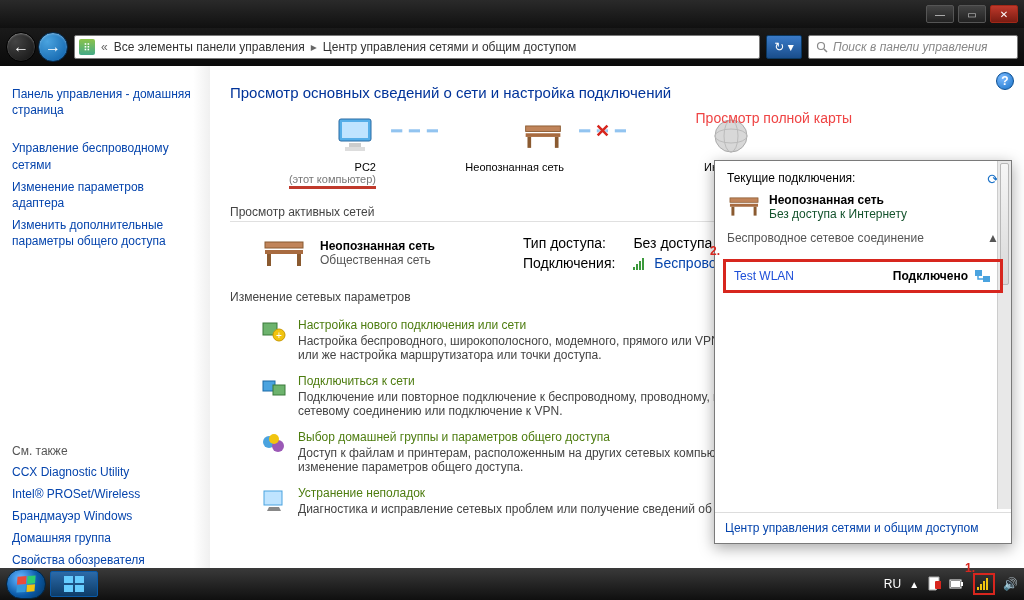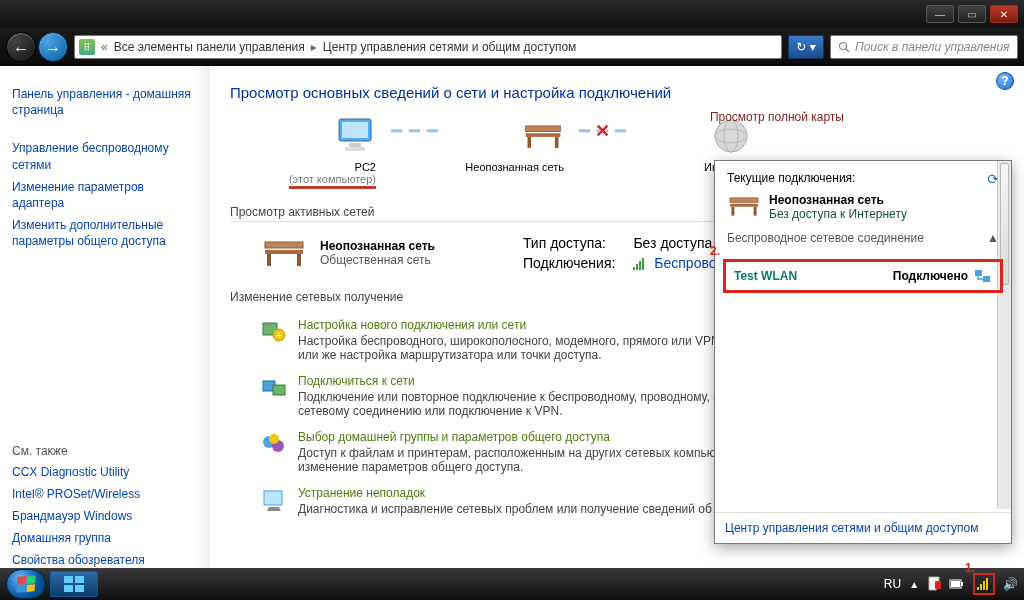--- a/index.html
+++ b/index.html
@@ -36,21 +36,21 @@
     flex:1; height:24px; background:#fff; border:1px solid #7a7a7a; border-radius:2px;
     display:flex; align-items:center; padding:0 4px; gap:6px; color:#333;
   }
   .address .aicon {
     width:16px; height:16px; background: linear-gradient(#8bc34a,#4a8); border-radius:2px;
     display:flex; align-items:center; justify-content:center; color:#fff; font-size:10px;
   }
   .address .sep { color:#666; }
   .refresh-split { width:36px; height:24px; background:linear-gradient(#3a7bc8,#1a4e8c); border:1px solid #0a3760; border-radius:2px; display:flex; align-items:center; justify-content:center; color:#fff; font-size:12px;}
   .searchbox {
-    width:188px; height:24px; background:#fff; border:1px solid #7a7a7a; border-radius:2px;
+    width:210px; height:24px; background:#fff; border:1px solid #7a7a7a; border-radius:2px;
     display:flex; align-items:center; padding:0 6px; color:#888; font-style:italic;
   }
   .searchbox .mag { width:14px; height:14px; margin-right:4px; display:flex; align-items:center; justify-content:center;}
 
   
   .content {
     position:absolute; top:66px; left:0; right:0; bottom:32px; background:#fff; display:flex;
   }
   .sidebar {
     width:210px; padding:14px 12px; font-size:12px;
@@ -68,21 +68,21 @@
   }
   h1.page-title { color:#003399; font-size:15px; font-weight:normal; margin:4px 0 14px; }
   
   .netmap { display:flex; align-items:flex-start; gap:14px; margin-left:36px;}
   .netmap .node { display:flex; flex-direction:column; align-items:flex-end; width:110px; font-size:11px;}
   .node .icon-box { width:42px; height:42px; display:flex; align-items:center; justify-content:center; margin-bottom:4px;}
   .node-label { text-align:center; }
   .node-sub { color:#777; font-size:11px; border-bottom:3px solid #c0392b; padding-bottom:1px;}
   .dashes { flex:0 0 50px; height:32px; display:flex; align-items:center; justify-content:center; color:#92c4f0; font-size:18px; letter-spacing:1px; position:relative;}
   .dashes .xmark { position:absolute; color:#d7261e; font-weight:bold; font-size:18px; text-shadow:0 0 2px #fff;}
-  .fullmap-link { position:absolute; right:180px; top:44px; color:#7f1d1d; font-size:12px; }
+  .fullmap-link { position:absolute; right:172px; top:44px; color:#ef4444; font-size:14px; }
 
   .section-hdr { color:#444; margin:16px 0 4px; border-bottom:1px solid #e0e0e0; padding-bottom:2px; display:flex; justify-content:space-between;}
   .section-hdr a { color:#0645ad; text-decoration:none;}
 
   .active-net { display:flex; gap:18px; margin:10px 0 4px 30px; }
   .bench-icon { width:48px; height:40px; display:flex; align-items:center; justify-content:center;}
   .net-left { display:flex; align-items:center; gap:12px;}
   .net-left .name { font-weight:bold; }
   .net-left .type { color:#555; }
   .net-right { margin-left:60px; font-size:14px;}
@@ -112,21 +112,21 @@
   .wifi-top .hdr-row .ref { color:#1d73c8; font-size:14px;}
   .wifi-net { display:flex; gap:8px; margin:6px 0 10px;}
   .wifi-net .nname { font-weight:bold;}
   .wifi-net .nstat { color:#14532d;}
   .wifi-sep-title { color:#555; display:flex; justify-content:space-between; align-items:center;}
   .wifi-sel {
     margin:4px 8px 0; border:3px solid #d7261e; padding:6px 8px; display:flex;
     justify-content:space-between; align-items:center; position:relative;
   }
   .wifi-sel .annot { position:absolute; left:-16px; top:-18px; color:#d7261e; font-weight:bold;}
-  .wifi-sel .ssid { color:#0f766e; font-weight:bold;}
+  .wifi-sel .ssid { color:#1d4ed8; font-weight:normal;}
   .wifi-sel .rstate { font-weight:bold;}
   .wifi-sel .net-mini { width:18px; height:16px; margin-left:6px;}
   .wifi-body { flex:1; }
   .wifi-popup .scroll { position:absolute; top:0; right:0; bottom:34px; width:14px; background:#e8e8e8; border-left:1px solid #ccc;}
   .wifi-popup .scroll::before { content:""; position:absolute; top:2px; left:2px; right:2px; height:120px; background:linear-gradient(#f6f6f6,#d8d8d8); border:1px solid #b8b8b8; border-radius:2px;}
   .wifi-bottom { border-top:1px solid #ddd; padding:8px 10px; }
   .wifi-bottom a { color:#0645ad; text-decoration:none;}
 
   
   .taskbar {
@@ -285,21 +285,21 @@
         <tr>
               <td>Подключения:</td>
             <td><span class="sig-icon"><span></span><span></span><span></span><span></span></span>
                 <a>Беспроводное сетевое соедине...</a></td>
             </tr>
       </tbody>
         </table>
     </div>
 
     <div class="section-hdr" style="border:none;">
-      <span>Изменение сетевых получение</span>
+      <span>Изменение сетевых параметров</span>
     </div>
 
     <div class="tasks">
       <div class="task">
         <div class="ticon">
           <svg width="26" height="26">
               <rect x="2" y="4" width="14" height="12" fill="#6db36d" stroke="#3a7a3a"></rect>
               <circle cx="18" cy="16" r="6" fill="#f1c40f" stroke="#c99a00"></circle>
               <text x="18" y="20" font-size="10" text-anchor="middle" fill="#fff">+</text>
             </svg>

